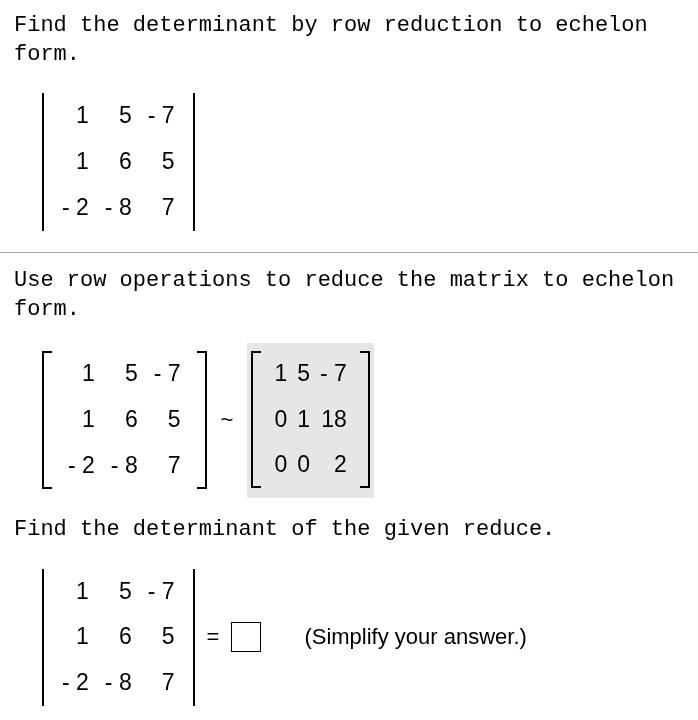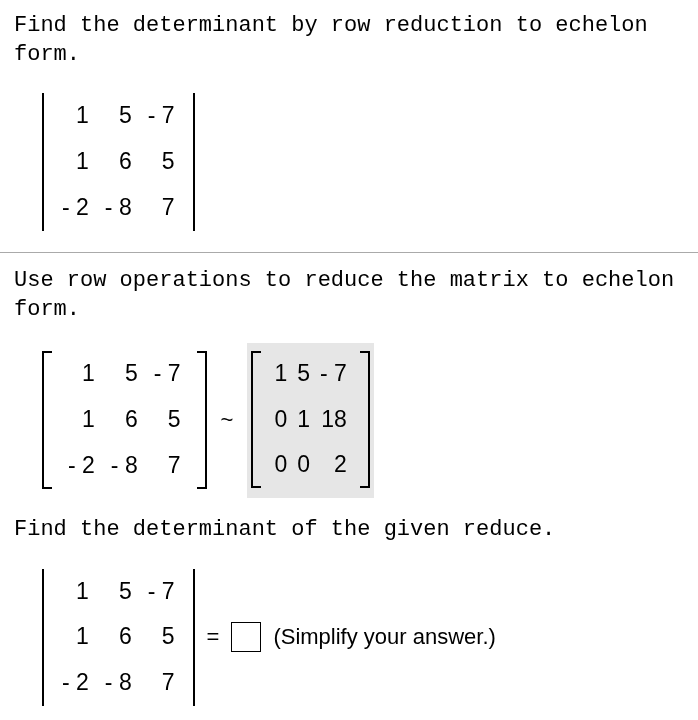--- a/index.html
+++ b/index.html
@@ -73,21 +73,21 @@
       margin-left: 28px;
     }
     .equals { font-size: 22px; }
     .input-box {
       width: 30px;
       height: 30px;
       border: 1px solid #000;
       display: inline-block;
       background: #fff;
     }
-    .simplify { font-size: 22px; }
+    .simplify { font-size: 22px; margin-left: 31px; }
   </style>
 </head>
 <body>
 
 
 
 <div class="section-text">Find the determinant by row reduction to echelon form.</div>
 
 <div class="det-wrap">
   <div class="det-bar left"></div>

